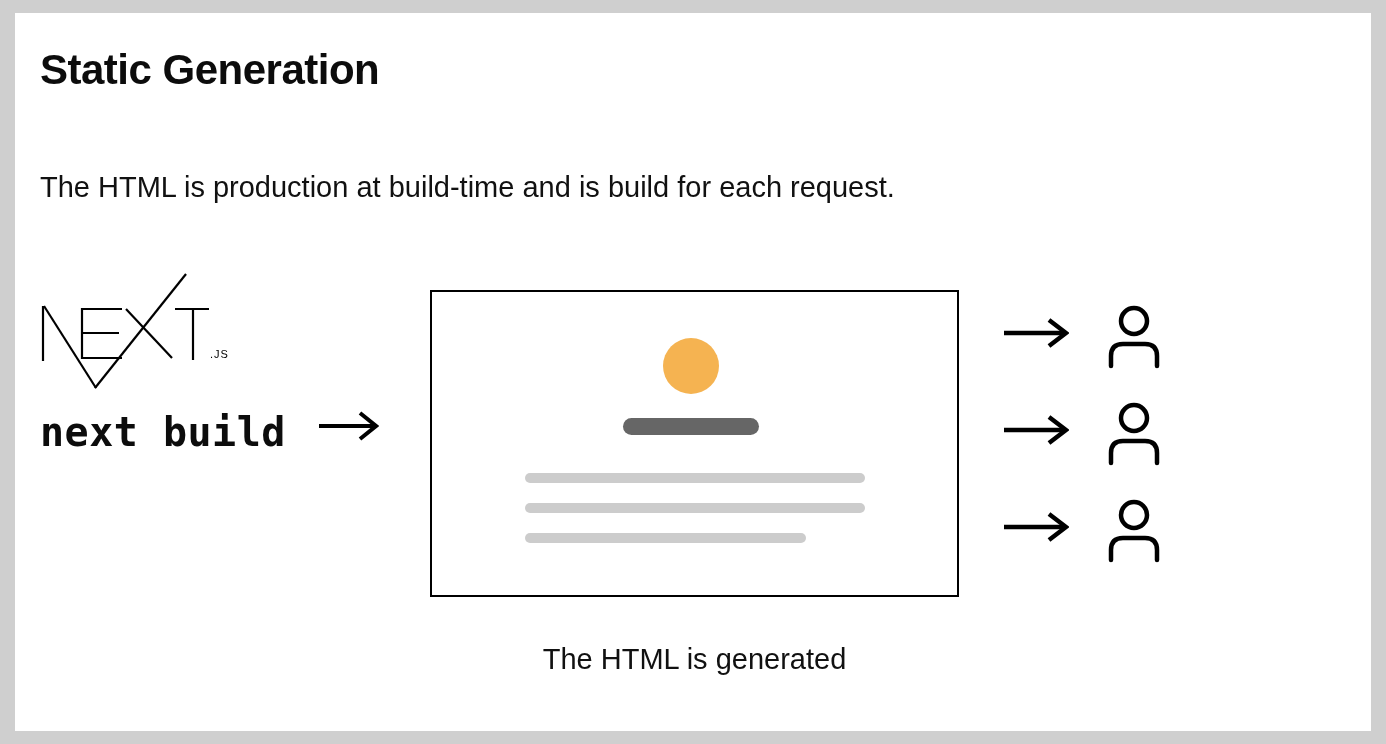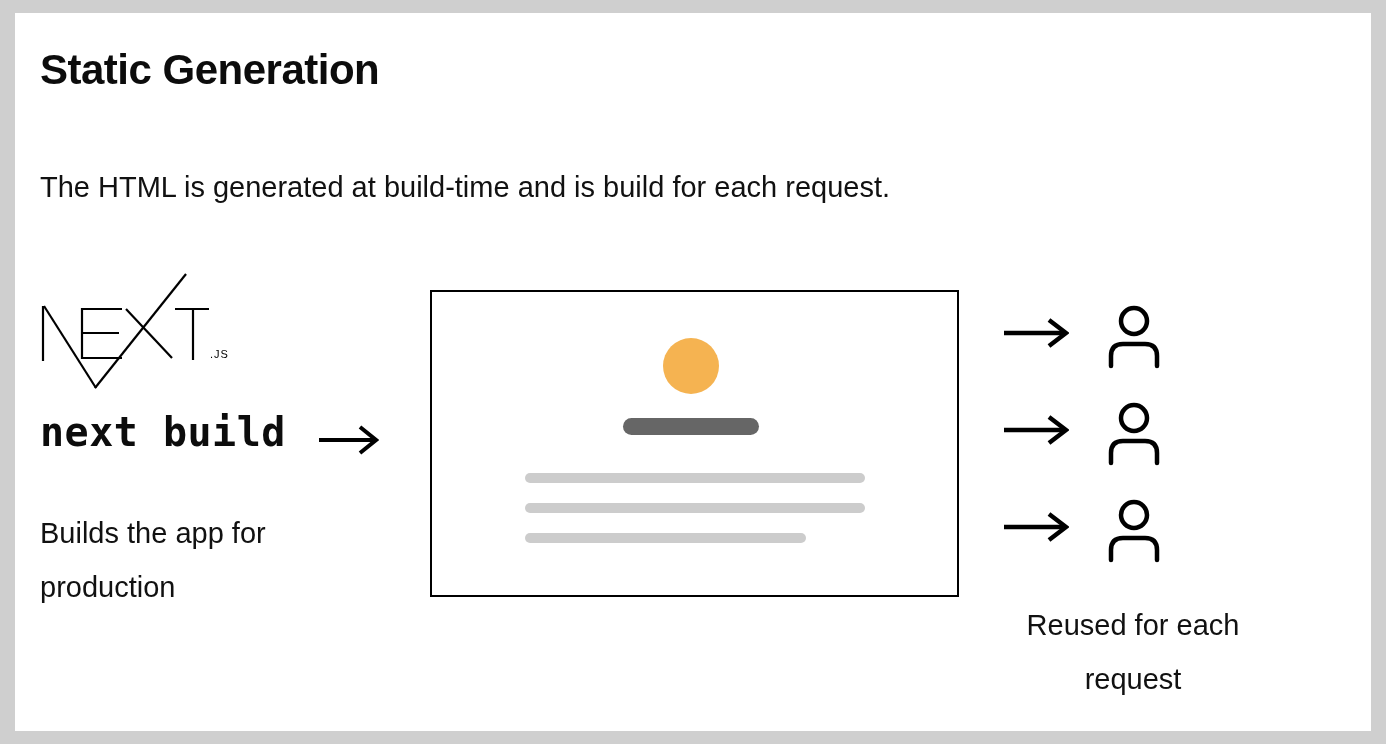--- a/index.html
+++ b/index.html
@@ -25,21 +25,21 @@
   }
   .intro {
     left: 40px; top: 170px;
     font-size: 29px; line-height: 34px; white-space: nowrap;
   }
   .intro b { font-weight: 400; }
 
   .logo-svg { left: 38px; top: 270px; }
 
   .command-row {
-    left: 40px; top: 408px; display: flex; align-items: flex-end;
+    left: 40px; top: 408px; display: flex; align-items: flex-start;
   }
   .command {
     font-family: "DejaVu Sans Mono", "Liberation Mono", monospace;
     font-weight: 700; font-size: 40px; line-height: 48px;
     letter-spacing: 0.5px; color: #0c0c0c;
   }
   .command-arrow { margin-left: 33px; margin-top: 2px; }
 
   .build-caption {
     left: 40px; top: 506px; width: 310px;
@@ -78,21 +78,21 @@
   }
 </style>
 </head>
 <body>
 
 <div id="stage">
   <div class="card"></div>
 
   <h1 class="abs title">Static Generation</h1>
 
-  <p class="abs intro"><span>The HTML is generated at </span><b>build-time</b><span> and is build for each request.</span></p>
+  <p class="abs intro"><span>The HTML is production at </span><b>build-time</b><span> and is build for each request.</span></p>
 
   <svg class="abs logo-svg" width="200" height="125" viewBox="0 0 200 125" aria-label="NEXT">
     <g stroke="#000000" stroke-width="2.2" fill="none">
 
       <line x1="5" y1="36" x2="5" y2="91"></line>
       <line x1="6" y1="36" x2="58" y2="118"></line>
 
       <line x1="44" y1="38" x2="44" y2="89"></line>
       <line x1="43" y1="39" x2="84" y2="39"></line>
       <line x1="44" y1="63" x2="81" y2="63"></line>
@@ -108,30 +108,30 @@
   </svg>
 
   <div class="abs command-row">
     <span class="command">next build</span>
     <svg class="command-arrow" width="60" height="32" viewBox="0 0 60 32">
       <line x1="0" y1="16" x2="54" y2="16" stroke="#000" stroke-width="4"></line>
       <polyline points="41,3 57,16 41,29" stroke="#000" stroke-width="4" fill="none"></polyline>
     </svg>
   </div>
 
-  <p class="abs build-caption">Builds the app for production</p>
 
   <div class="abs preview-box">
     <div class="abs avatar"></div>
     <div class="abs bar heading-bar"></div>
     <div class="abs text-line-1"></div>
     <div class="abs text-line-2"></div>
     <div class="abs text-line-3"></div>
   </div>
 
+  <p class="abs preview-caption">The HTML is generated</p>
 
   <div class="abs request-rows">
     <div class="request-row">
       <svg class="arrow-icon" width="66" height="32" viewBox="0 0 66 32">
         <line x1="1" y1="16" x2="60" y2="16" stroke="#000" stroke-width="4.5"></line>
         <polyline points="46,3 63,16 46,29" stroke="#000" stroke-width="4.5" fill="none"></polyline>
       </svg>
       <svg width="56" height="70" viewBox="0 0 56 70">
         <circle cx="28" cy="17" r="13" stroke="#000" stroke-width="4.5" fill="none"></circle>
         <path d="M5,62 L5,52 Q5,40 17,40 L39,40 Q51,40 51,52 L51,62" stroke="#000" stroke-width="4.5" fill="none" stroke-linecap="round"></path>
@@ -152,14 +152,13 @@
         <line x1="1" y1="16" x2="60" y2="16" stroke="#000" stroke-width="4.5"></line>
         <polyline points="46,3 63,16 46,29" stroke="#000" stroke-width="4.5" fill="none"></polyline>
       </svg>
       <svg width="56" height="70" viewBox="0 0 56 70">
         <circle cx="28" cy="17" r="13" stroke="#000" stroke-width="4.5" fill="none"></circle>
         <path d="M5,62 L5,52 Q5,40 17,40 L39,40 Q51,40 51,52 L51,62" stroke="#000" stroke-width="4.5" fill="none" stroke-linecap="round"></path>
       </svg>
     </div>
     </div>
 
-  <p class="abs requests-caption">Reused for each request</p>
 </div>
 
 </body></html>

